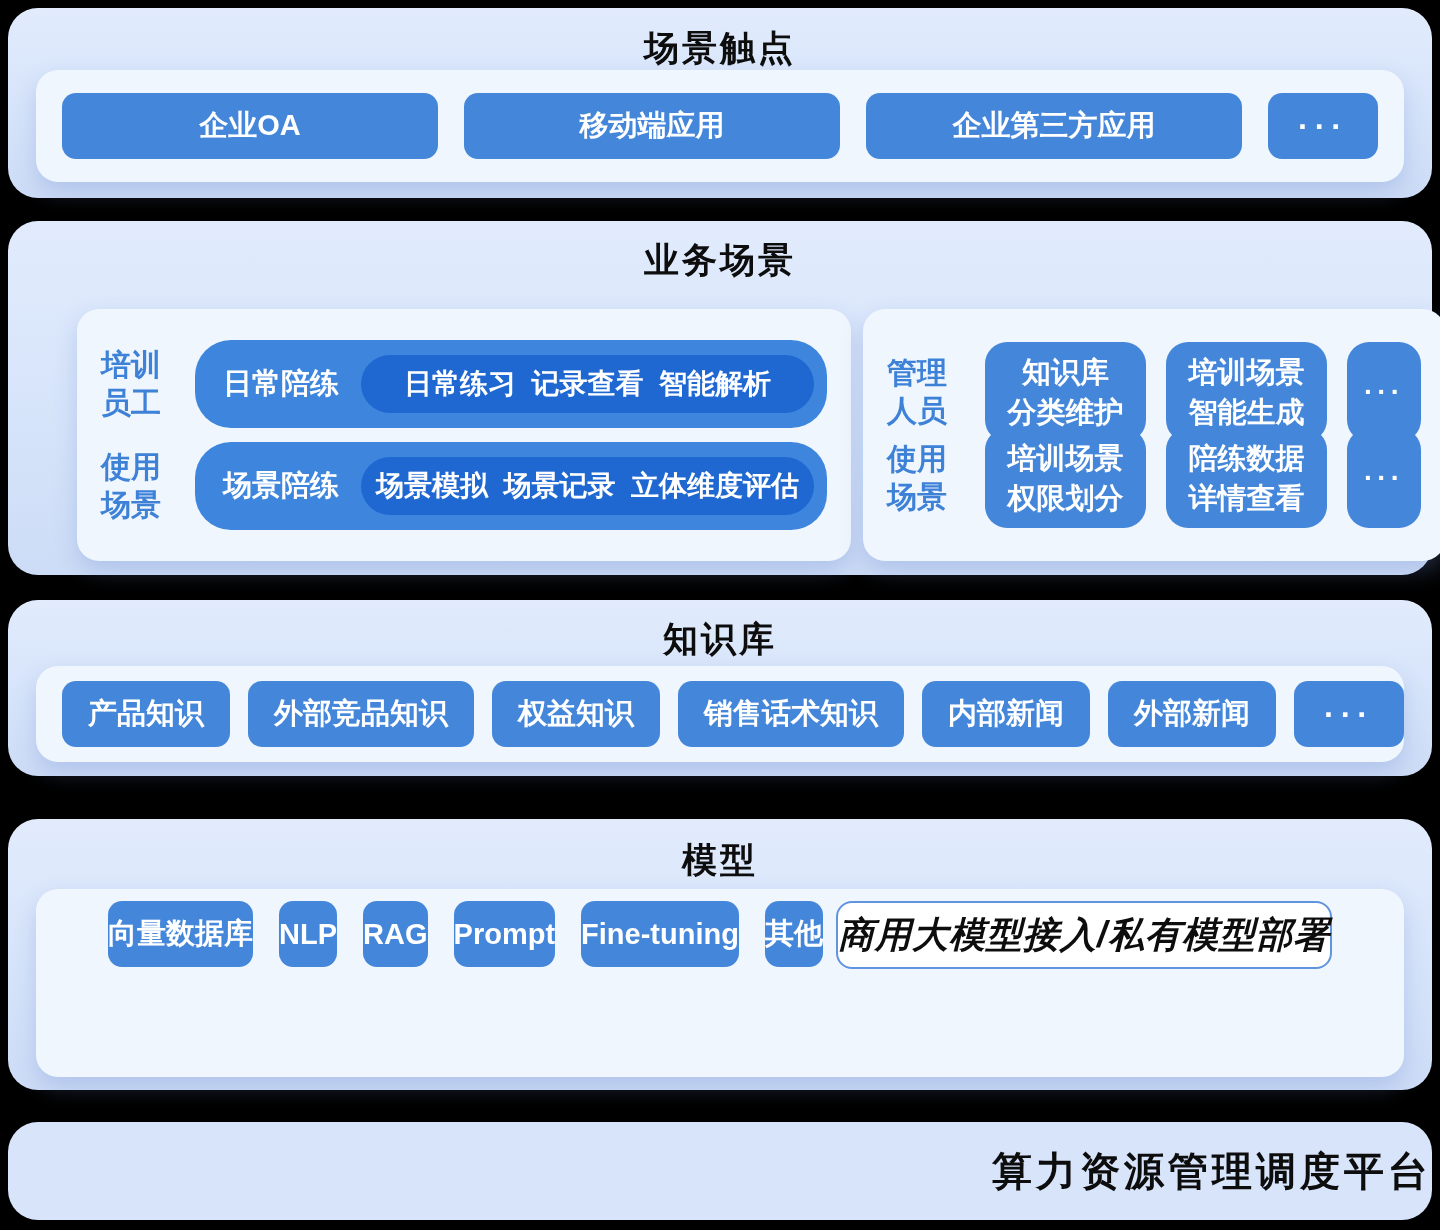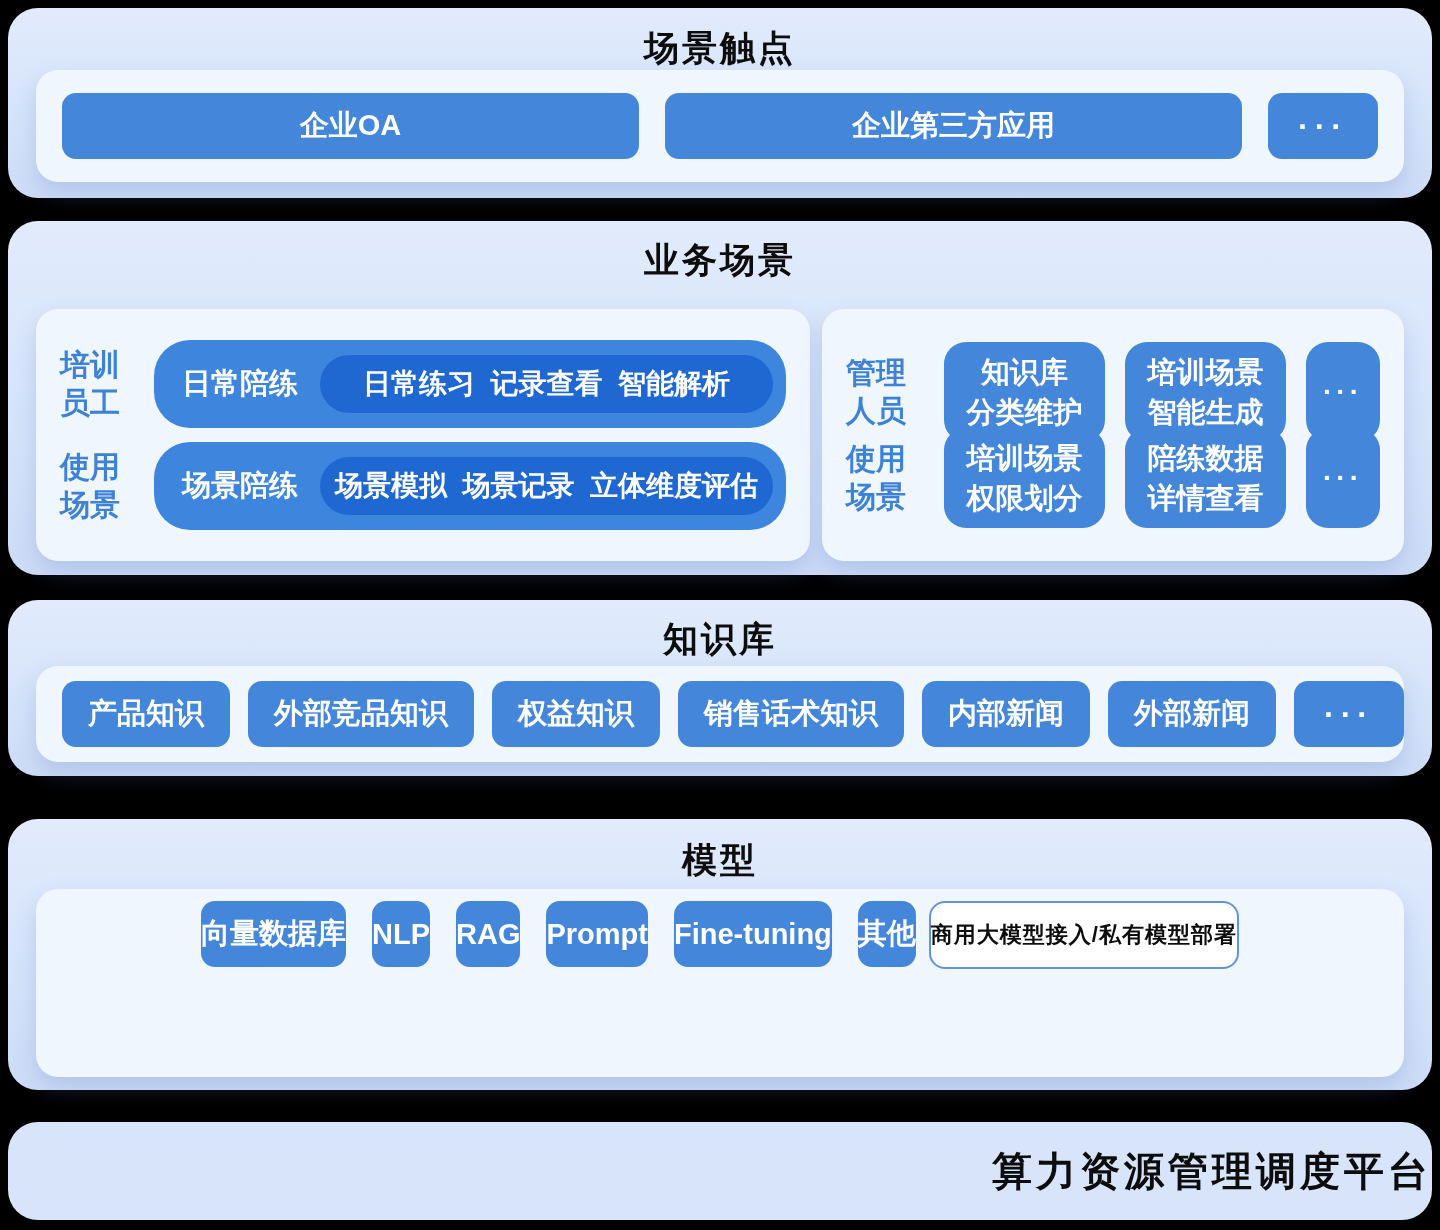--- a/index.html
+++ b/index.html
@@ -44,21 +44,21 @@
     left:28px; right:28px; top:62px; height:112px;
     display:flex; align-items:center; padding:0 26px; gap:26px;
   }
   
   #layer-business { top:221px; height:354px; }
   #layer-business .layer-title { top:16px; }
   .panel.panel-left  { left:28px;  top:88px; width:774px; height:252px; }
   .panel.panel-right { left:814px; top:88px; width:582px; height:252px; }
   .panel-left, .panel-right {
     display:flex; flex-direction:column; justify-content:center;
-    gap:14px; padding:16px 24px;
+    gap:14px; padding:16px 24px;margin-left:41px;
   }
   .biz-row { display:flex; align-items:center; }
   .row-label {
     width:78px; flex:none; font-size:30px; line-height:38px; font-weight:700;
     color:#3e82d8; white-space:pre-line; text-align:left;
   }
   .pill {
     flex:1 1 0; margin-left:16px; height:88px; background:#3d85dd;
     border-radius:36px; display:flex; align-items:center;
     padding:0 13px 0 28px; box-sizing:border-box;
@@ -90,40 +90,41 @@
   #layer-model .layer-title { top:18px; }
   #layer-model .panel {
     left:28px; right:28px; top:70px; height:188px;
     display:flex; flex-direction:row; justify-content:center;
     gap:13px; padding:12px 26px;
   }
   .model-row { display:flex; gap:26px; height:66px; }
   .model-bar {
     height:64px; background:#ffffff; border:2px solid #6094de;
     border-radius:16px; display:flex; align-items:center; justify-content:center;
-    font-size:22px; font-weight:700; color:#0d0d0d; letter-spacing:1px;
+    font-size:36px; font-weight:700; color:#0d0d0d; letter-spacing:1px;font-style:italic;
   }
   
   #layer-compute {
     top:1122px; height:98px; background:#d7e4fa;
     display:flex; align-items:center; justify-content:flex-end;
   }
   .compute-title {
     font-size:40px; font-weight:700; color:#0d0d0d; letter-spacing:4px;
   }
 </style>
 </head>
 <body>
 
 <div class="page">
 
   <section class="layer" id="layer-touchpoints">
     <div class="layer-title">场景触点</div>
     <div class="panel">
       <div class="chip grow">企业OA</div>
+      <div class="chip grow">移动端应用</div>
       <div class="chip grow">企业第三方应用</div>
       <div class="chip more">···</div>
     </div>
   </section>
 
   <section class="layer" id="layer-business">
     <div class="layer-title">业务场景</div>
 
     <div class="panel panel-left">
       <div class="biz-row">

